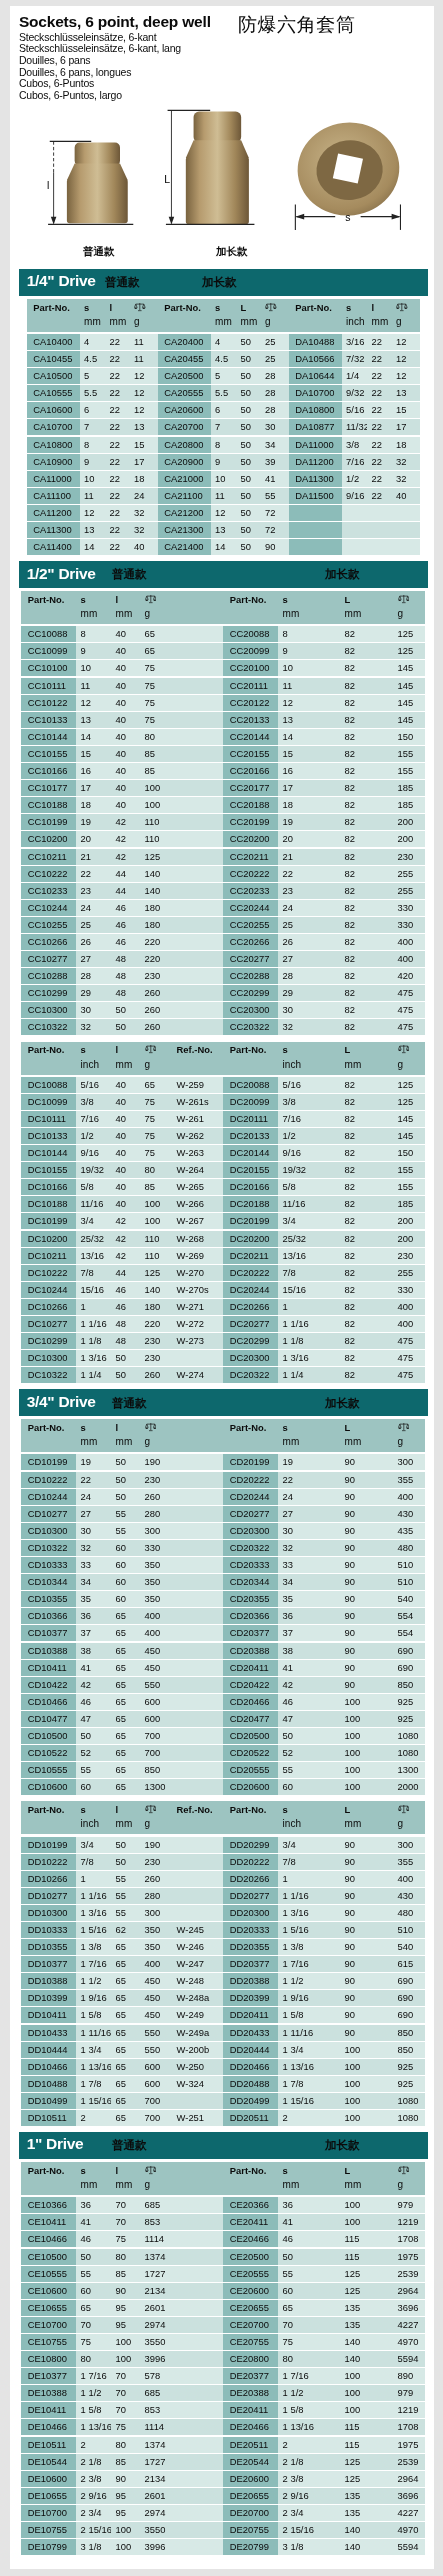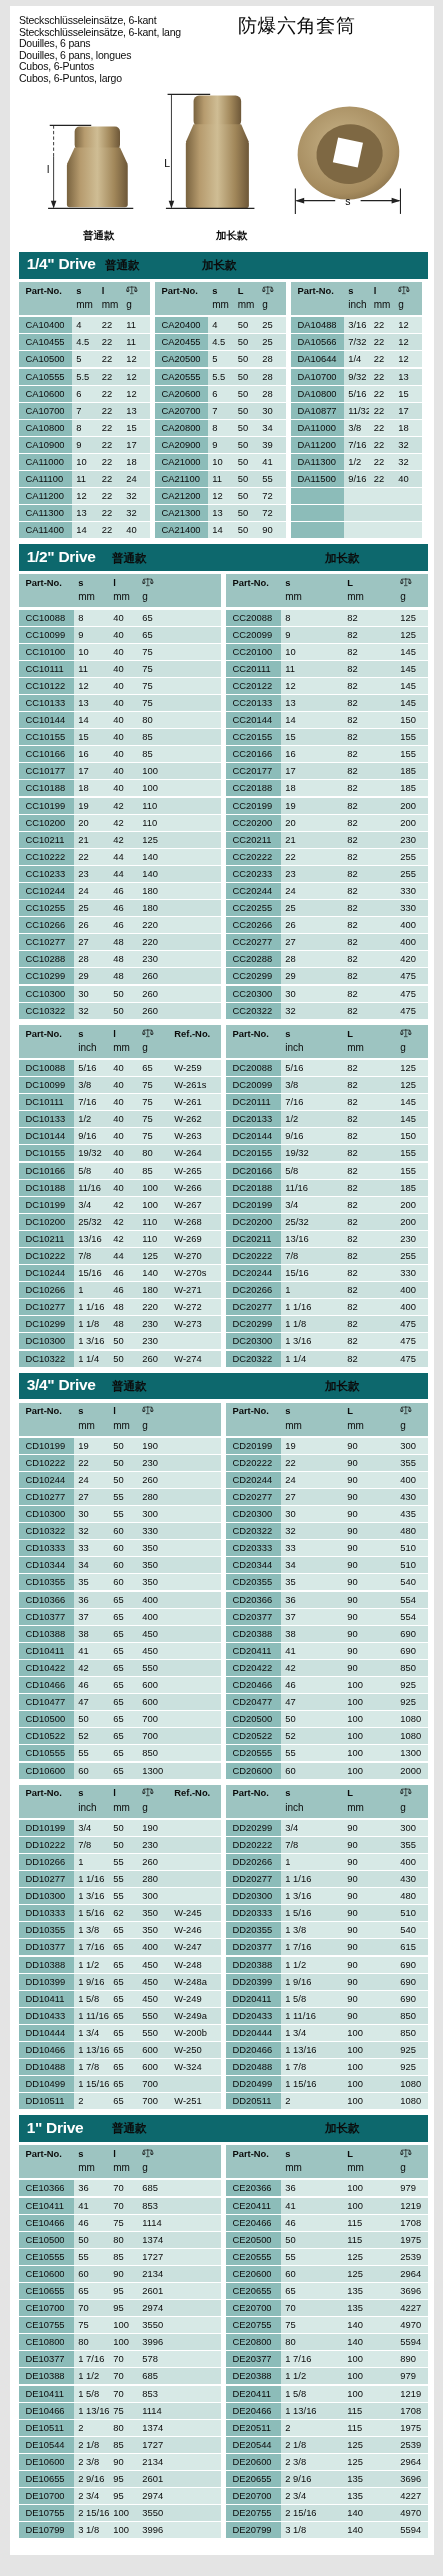--- a/index.html
+++ b/index.html
@@ -22,21 +22,21 @@
 
   
   .sections{margin-top:6.6px;}
   .bar{position:relative;height:26.6px;background:var(--teal,#0d686d);margin-bottom:3.3px;}
   .bar-title{position:absolute;left:7.8px;top:3.3px;font-size:15.5px;font-weight:bold;color:#ffffff;letter-spacing:-0.3px;}
   .bar-cn1{position:absolute;top:6.1px;font-size:11.6px;font-weight:bold;color:#0b0b0b;}
   .bar-cn2{position:absolute;top:6.1px;font-size:11.6px;font-weight:bold;color:#0b0b0b;}
   .bar.triple .bar-cn1{left:86px}.bar.triple .bar-cn2{left:183px}
   .bar.double .bar-cn1{left:93px}.bar.double .bar-cn2{left:306px}
 
-  .band{display:flex;gap:5px;margin-bottom:5px;align-items:flex-start;}
+  .band{display:flex;margin-bottom:5px;align-items:flex-start;justify-content:center;}
   .tbl{background:transparent;}
 
   .thead{background:var(--headbg,#9dc4c1);height:33px;padding-top:2.8px;box-sizing:border-box;margin-bottom:2.2px;}
   .hrow,.urow{display:flex;}
   .hcell,.ucell{font-size:9.4px;box-sizing:border-box;padding-left:4.4px;}
   .hcell{font-weight:bold;}
   .ucell{font-size:10px;padding-top:2.2px;}
   .hcell.part{padding-left:6.6px;}
   .wicon{width:11.6px;height:10px;display:inline-block;}
 
@@ -54,20 +54,21 @@
 
   text{font-family:"Liberation Sans","DejaVu Sans",sans-serif;}
 </style>
 </head>
 <body>
 
 <div class="page">
   <div class="card">
 
     <div class="title-block">
+      <div class="title-lg">Sockets, 6 point, deep well</div>
       <div class="title-sm">Steckschlüsseleinsätze, 6-kant</div>
       <div class="title-sm">Steckschlüsseleinsätze, 6-kant, lang</div>
       <div class="title-sm">Douilles, 6 pans</div>
       <div class="title-sm">Douilles, 6 pans, longues</div>
       <div class="title-sm">Cubos, 6-Puntos</div>
       <div class="title-sm">Cubos, 6-Puntos, largo</div>
       <div class="title-cn">防爆六角套筒</div>
     </div>
 
     <div class="diagram">

